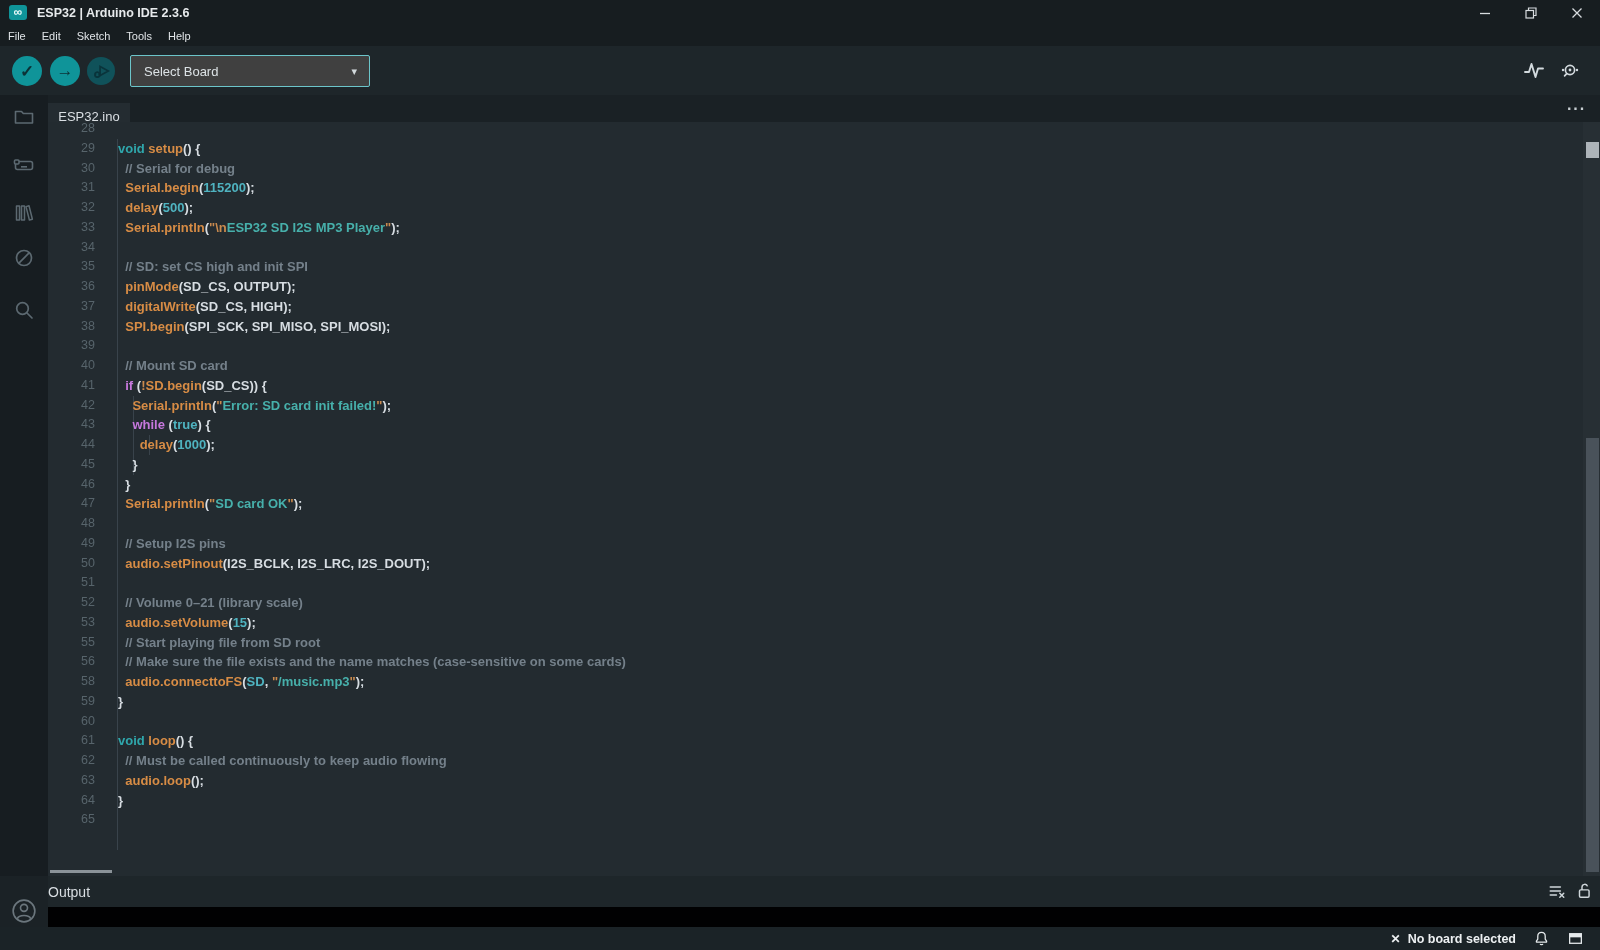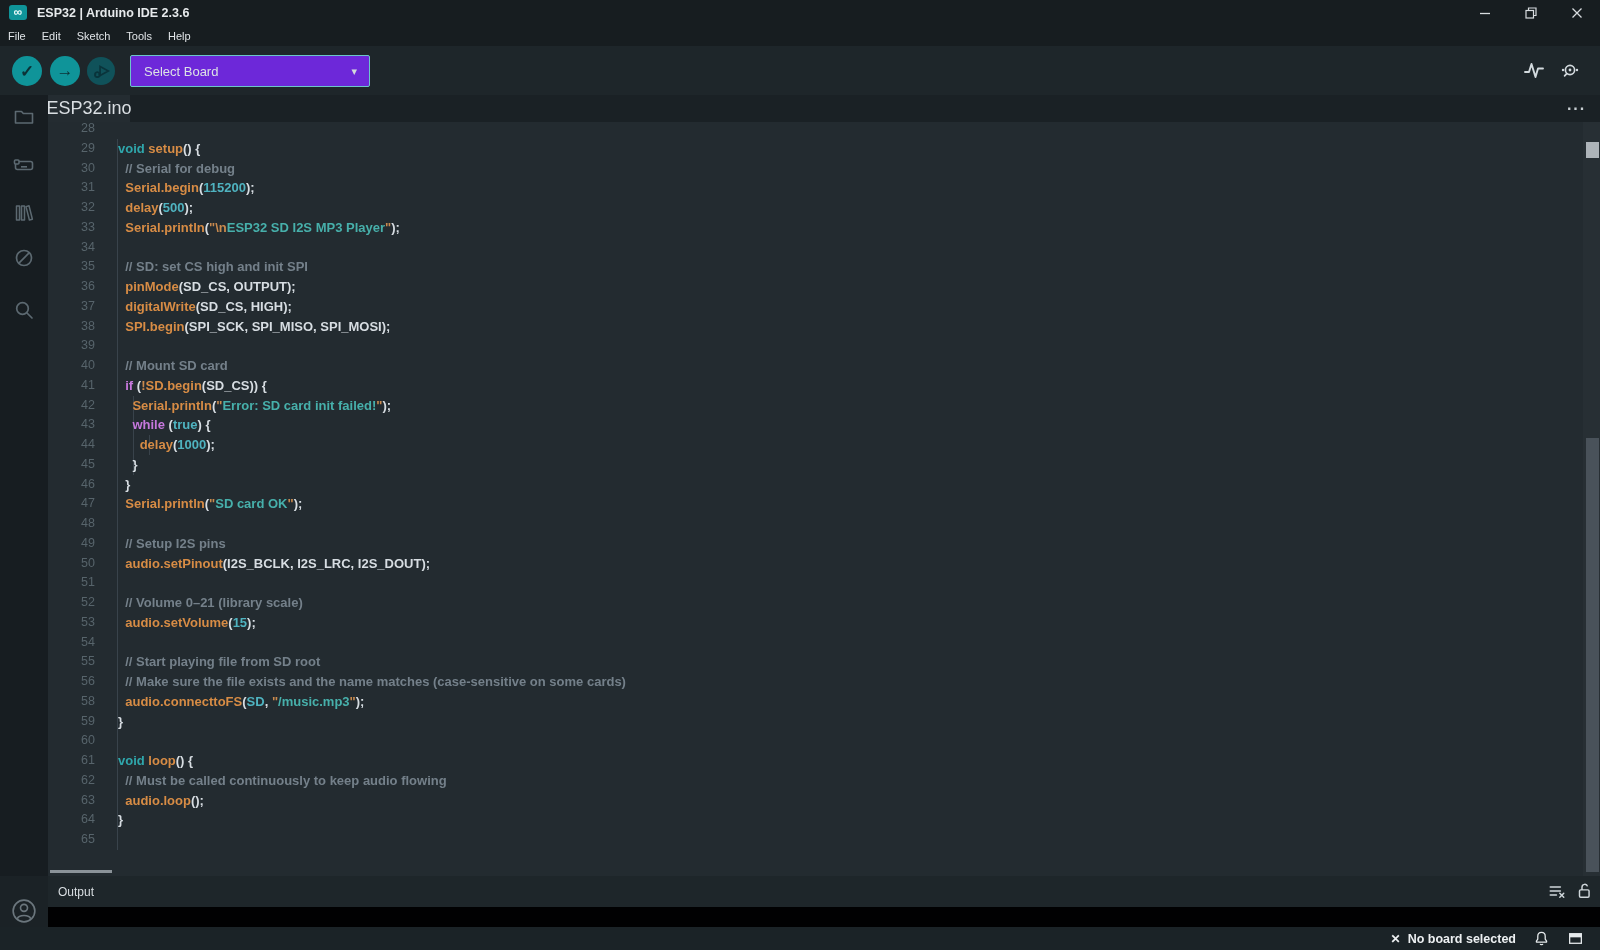--- a/index.html
+++ b/index.html
@@ -18,30 +18,30 @@
   
   .menubar{left:0;top:25px;width:1600px;height:21px;background:#171d20;display:flex;align-items:center;}
   .menu-item{color:#e0e4e7;font-size:11px;padding:2px 8px;}
 
   
   .toolbar{left:0;top:46px;width:1600px;height:49px;background:#1e262a;}
   .tb-circle{position:absolute;border-radius:50%;display:flex;align-items:center;justify-content:center;}
   .btn-verify{left:12px;top:56px;width:30px;height:30px;background:#0f9499;color:#0c3236;font-size:17px;font-weight:bold;}
   .btn-upload{left:50px;top:56px;width:30px;height:30px;background:#0f9499;color:#0c3236;font-size:17px;font-weight:bold;}
   .btn-debug{left:87px;top:57px;width:28px;height:28px;background:#10525a;}
-  .board-select{left:130px;top:55px;width:240px;height:32px;background:#6d28d9;border:1px solid #6cc5ca;
+  .board-select{left:130px;top:55px;width:240px;height:32px;background:#404040;border:1px solid #6cc5ca;
                 border-radius:2px;display:flex;align-items:center;box-sizing:border-box;}
   .board-select .lbl{color:#dce2e5;font-size:13px;margin-left:13px;}
   .board-select .chev{margin-left:auto;margin-right:12px;color:#d2d9dc;font-size:11px;}
   .tb-right-icon{position:absolute;top:59px;width:24px;height:24px;}
 
   
   .tabbar{left:0;top:95px;width:1600px;height:27px;background:#1a2125;}
-  .tab{position:absolute;left:48px;top:0;width:82px;height:27px;background:#242c31;color:#dadfe3;
-       font-size:18px;display:flex;align-items:center;justify-content:center;}
+  .tab{position:absolute;left:48px;top:8px;width:82px;height:27px;background:#242c31;color:#dadfe3;
+       font-size:13px;display:flex;align-items:center;justify-content:center;}
   .tab-more{position:absolute;left:1567px;top:0;height:27px;display:flex;align-items:center;
             color:#c7ced2;font-size:16px;letter-spacing:1px;font-weight:bold;}
 
   
   .activitybar{left:0;top:95px;width:48px;height:781px;background:#171d21;}
   .act-icon{position:absolute;left:12px;width:24px;height:24px;}
 
   
   .editor{left:48px;top:122px;width:1535px;height:754px;background:#232b30;overflow:hidden;}
   #code-lines{position:absolute;left:0;top:-3px;right:0;}
@@ -59,21 +59,21 @@
   .hthumb{position:absolute;left:2px;top:748px;width:62px;height:3px;background:#8a9298;}
 
   
   .vscroll{left:1583px;top:122px;width:17px;height:754px;background:#272f34;}
   .vthumb{position:absolute;left:3px;top:316px;width:13px;height:434px;background:#49525a;}
   .vmarker{position:absolute;left:3px;top:20px;width:13px;height:16px;background:#adb4b9;}
 
   
   .bottom-left{left:0;top:876px;width:48px;height:74px;background:#1b2226;}
   .output-header{left:48px;top:876px;width:1552px;height:31px;background:#1e262a;display:flex;align-items:center;}
-  .output-label{color:#d8dde1;font-size:12px;margin-left:10px;}
+  .output-label{color:#d8dde1;font-size:14px;}
   .out-icon{position:absolute;top:6px;width:18px;height:18px;}
   .console{left:48px;top:907px;width:1552px;height:20px;background:#010102;}
 
   
   .statusbar{left:0;top:927px;width:1600px;height:23px;background:#1b2327;display:flex;
              align-items:center;justify-content:flex-end;}
   .status-board{display:flex;align-items:center;color:#edf0f2;font-size:12.5px;font-weight:bold;}
   .status-board .x{margin-right:7px;font-size:12px;}
   .sb-icon{width:17px;height:17px;margin-left:17px;}
   .sb-pad{width:16px;}
@@ -212,21 +212,20 @@
       <div class="code-line"><span class="ln">44</span><span class="cd"><span class="c-p">      </span><span class="c-f">delay</span><span class="c-p">(</span><span class="c-n">1000</span><span class="c-p">);</span></span></div>
       <div class="code-line"><span class="ln">45</span><span class="cd"><span class="c-p">    }</span></span></div>
       <div class="code-line"><span class="ln">46</span><span class="cd"><span class="c-p">  }</span></span></div>
       <div class="code-line"><span class="ln">47</span><span class="cd"><span class="c-p">  </span><span class="c-f">Serial.println</span><span class="c-p">(</span><span class="c-q">"</span><span class="c-s">SD card OK</span><span class="c-q">"</span><span class="c-p">);</span></span></div>
       <div class="code-line"><span class="ln">48</span><span class="cd"></span></div>
       <div class="code-line"><span class="ln">49</span><span class="cd"><span class="c-p">  </span><span class="c-m">// Setup I2S pins</span></span></div>
       <div class="code-line"><span class="ln">50</span><span class="cd"><span class="c-p">  </span><span class="c-f">audio.setPinout</span><span class="c-p">(I2S_BCLK, I2S_LRC, I2S_DOUT);</span></span></div>
       <div class="code-line"><span class="ln">51</span><span class="cd"></span></div>
       <div class="code-line"><span class="ln">52</span><span class="cd"><span class="c-p">  </span><span class="c-m">// Volume 0–21 (library scale)</span></span></div>
       <div class="code-line"><span class="ln">53</span><span class="cd"><span class="c-p">  </span><span class="c-f">audio.setVolume</span><span class="c-p">(</span><span class="c-n">15</span><span class="c-p">);</span></span></div>
-      <div class="code-line"><span class="ln">54</span><span class="cd"></span></div>
       <div class="code-line"><span class="ln">55</span><span class="cd"><span class="c-p">  </span><span class="c-m">// Start playing file from SD root</span></span></div>
       <div class="code-line"><span class="ln">56</span><span class="cd"><span class="c-p">  </span><span class="c-m">// Make sure the file exists and the name matches (case-sensitive on some cards)</span></span></div>
       <div class="code-line"><span class="ln">58</span><span class="cd"><span class="c-p">  </span><span class="c-f">audio.connecttoFS</span><span class="c-p">(</span><span class="c-n">SD</span><span class="c-p">, </span><span class="c-q">"</span><span class="c-s">/music.mp3</span><span class="c-q">"</span><span class="c-p">);</span></span></div>
       <div class="code-line"><span class="ln">59</span><span class="cd"><span class="c-p">}</span></span></div>
       <div class="code-line"><span class="ln">60</span><span class="cd"></span></div>
       <div class="code-line"><span class="ln">61</span><span class="cd"><span class="c-k">void </span><span class="c-f">loop</span><span class="c-p">() {</span></span></div>
       <div class="code-line"><span class="ln">62</span><span class="cd"><span class="c-p">  </span><span class="c-m">// Must be called continuously to keep audio flowing</span></span></div>
       <div class="code-line"><span class="ln">63</span><span class="cd"><span class="c-p">  </span><span class="c-f">audio.loop</span><span class="c-p">();</span></span></div>
       <div class="code-line"><span class="ln">64</span><span class="cd"><span class="c-p">}</span></span></div>
       <div class="code-line"><span class="ln">65</span><span class="cd"></span></div>

